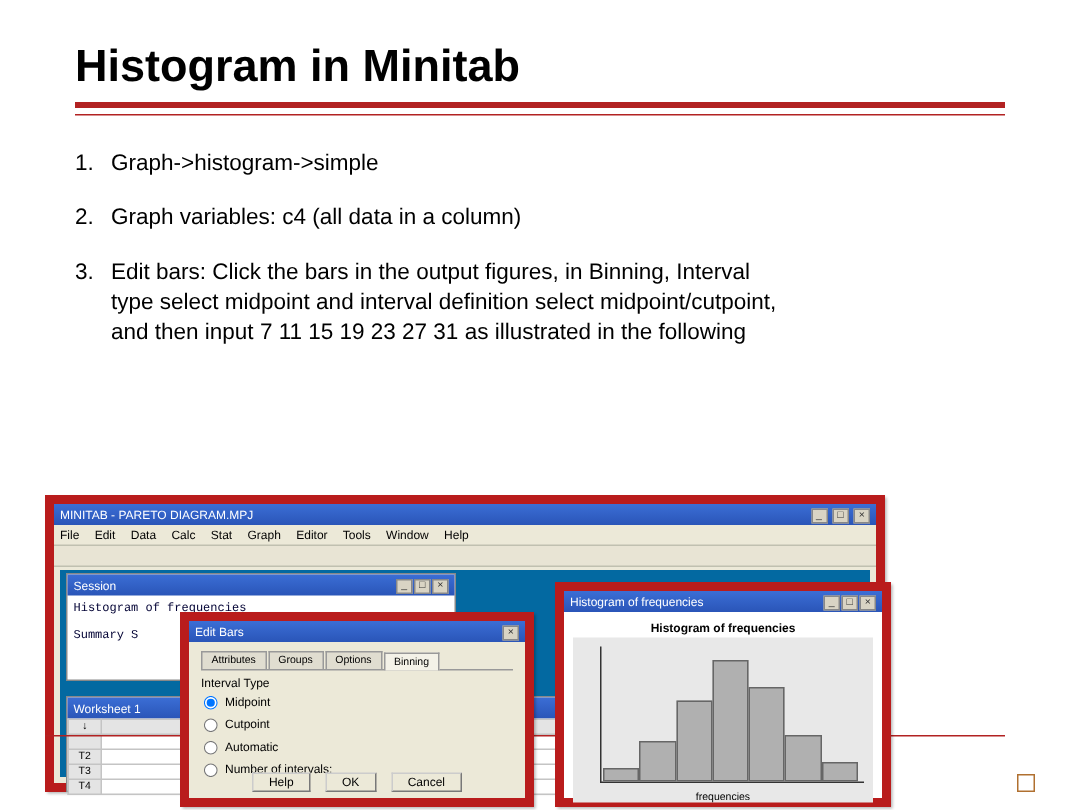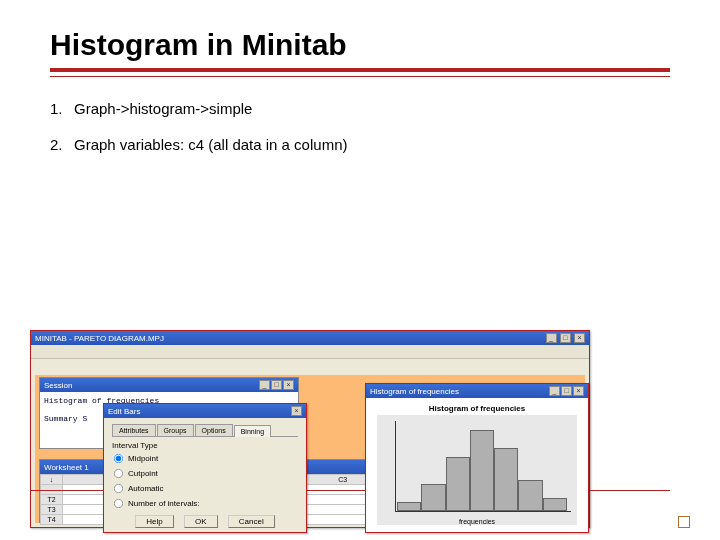--- a/index.html
+++ b/index.html
@@ -33,21 +33,21 @@
   }
   .shot-area {
     position: absolute;
     left: 30px; top: 330px;
     width: 560px; height: 198px;
     font-size: 9px;
   }
   .win {
     position: absolute;
     background: #ece9d8;
-    border: 1px solid #b91c1c;
+    border: 6px solid #b91c1c;
     box-shadow: 1px 1px 2px rgba(0,0,0,0.3);
   }
   .titlebar {
     height: 14px;
     background: linear-gradient(#3b6ed5, #2a55b8);
     color: #fff;
     font-size: 8px;
     padding: 1px 4px;
     display: flex; justify-content: space-between; align-items: center;
   }
@@ -57,40 +57,40 @@
     font-size: 7px; text-align: center; line-height: 8px; color: #333;
     margin-left: 1px;
   }
   .main-win { left: 0; top: 0; width: 560px; height: 198px; }
   .menubar {
     background: #ece9d8; font-size: 8px; padding: 2px 4px;
     border-bottom: 1px solid #c0c0b0;
   }
   .menubar span { margin-right: 8px; }
   .toolbar { height: 14px; background: #e8e4d4; border-bottom: 1px solid #c0c0b0; }
-  .mdi { position: absolute; left: 4px; right: 4px; top: 44px; bottom: 4px; background: #fdba74; }
+  .mdi { position: absolute; left: 4px; right: 4px; top: 44px; bottom: 4px; background: #0369a1; }
   .session {
     position: absolute; left: 4px; top: 2px; width: 260px; height: 72px;
     background: #fff; border: 1px solid #888;
   }
   .session .titlebar { background: linear-gradient(#3b6ed5, #2a55b8); }
   .session-body { padding: 4px; font-family: "Courier New", monospace; font-size: 8px; color: #003; }
   .worksheet {
     position: absolute; left: 4px; top: 84px; width: 548px; height: 64px;
     background: #fff; border: 1px solid #888;
   }
   .ws-grid { width: 100%; border-collapse: collapse; font-size: 7px; }
   .ws-grid td, .ws-grid th {
     border: 1px solid #c4c4c4; padding: 0 2px; height: 10px;
     background: #fff; text-align: center; min-width: 18px;
   }
   .ws-grid th { background: #e4e4e4; font-weight: normal; }
   .ws-grid .rowh { background: #e4e4e4; width: 22px; }
   .dialog {
-    left: 68px; top: 28px; width: 204px; height: 130px; z-index: 5;
+    left: 80px; top: 28px; width: 236px; height: 130px; z-index: 5;
   }
   .dialog .body { padding: 6px 8px; font-size: 8px; }
   .tabs { display: flex; border-bottom: 1px solid #999; margin-bottom: 4px; }
   .tabs span {
     padding: 2px 6px; border: 1px solid #999; border-bottom: none;
     background: #e0ddd0; margin-right: 1px; font-size: 7px;
   }
   .tabs span.active { background: #f4f2e8; position: relative; top: 1px; }
   .radio-row { margin: 2px 0; }
   .radio-row input { vertical-align: middle; margin-right: 3px; transform: scale(0.7); }
@@ -134,33 +134,46 @@
 <body>
 
 <div class="slide">
   <h1 class="title">Histogram in Minitab</h1>
   <div class="title-rule"></div>
   <div class="title-rule2"></div>
 
   <ol class="steps">
     <li data-num="1">Graph-&gt;histogram-&gt;simple</li>
     <li data-num="2">Graph variables: c4 (all data in a column)</li>
+    <li data-num="3">Edit bars: Click the bars in the output figures,  in Binning, Interval type select midpoint  and interval definition select midpoint/cutpoint, and then input 7 11 15 19 23 27 31 as illustrated in the following</li>
   </ol>
 </div>
 
 <div class="shot-area">
 
   <div class="win main-win">
     <div class="titlebar">
       <span>MINITAB - PARETO DIAGRAM.MPJ</span>
       <span class="btns">
         <span>_</span>
         <span>□</span>
         <span>×</span>
       </span>
+    </div>
+    <div class="menubar">
+      <span>File</span>
+      <span>Edit</span>
+      <span>Data</span>
+      <span>Calc</span>
+      <span>Stat</span>
+      <span>Graph</span>
+      <span>Editor</span>
+      <span>Tools</span>
+      <span>Window</span>
+      <span>Help</span>
     </div>
     <div class="toolbar"></div>
 
     <div class="mdi">
 
       <div class="session">
         <div class="titlebar">
           <span>Session</span>
           <span class="btns"><span>_</span><span>□</span><span>×</span></span>
         </div>

